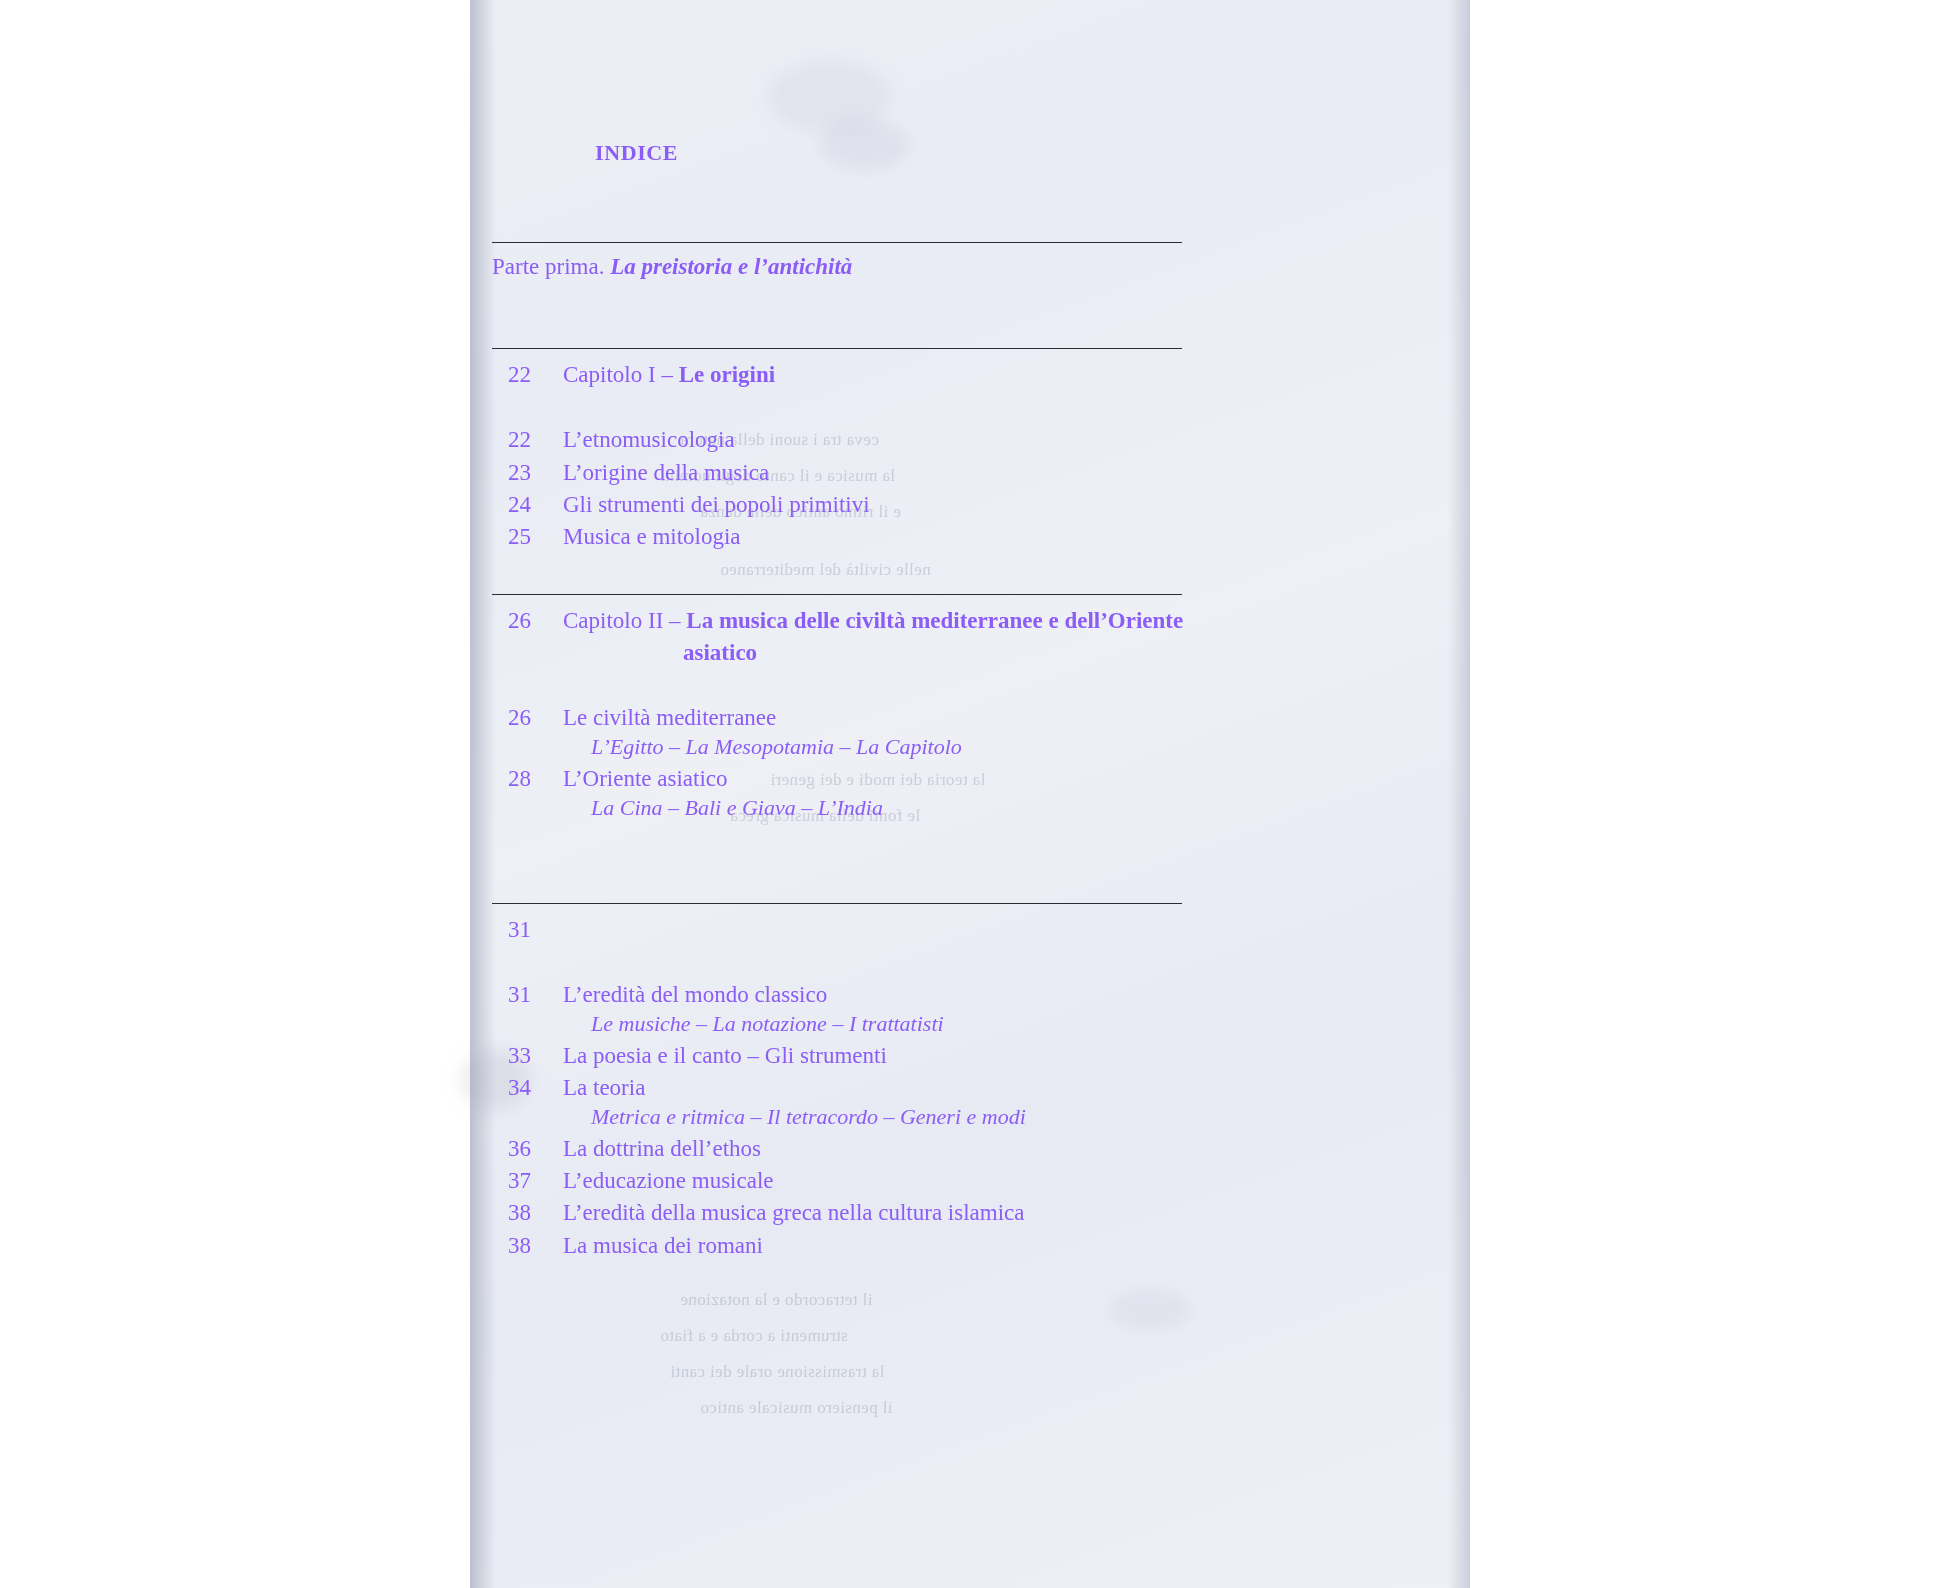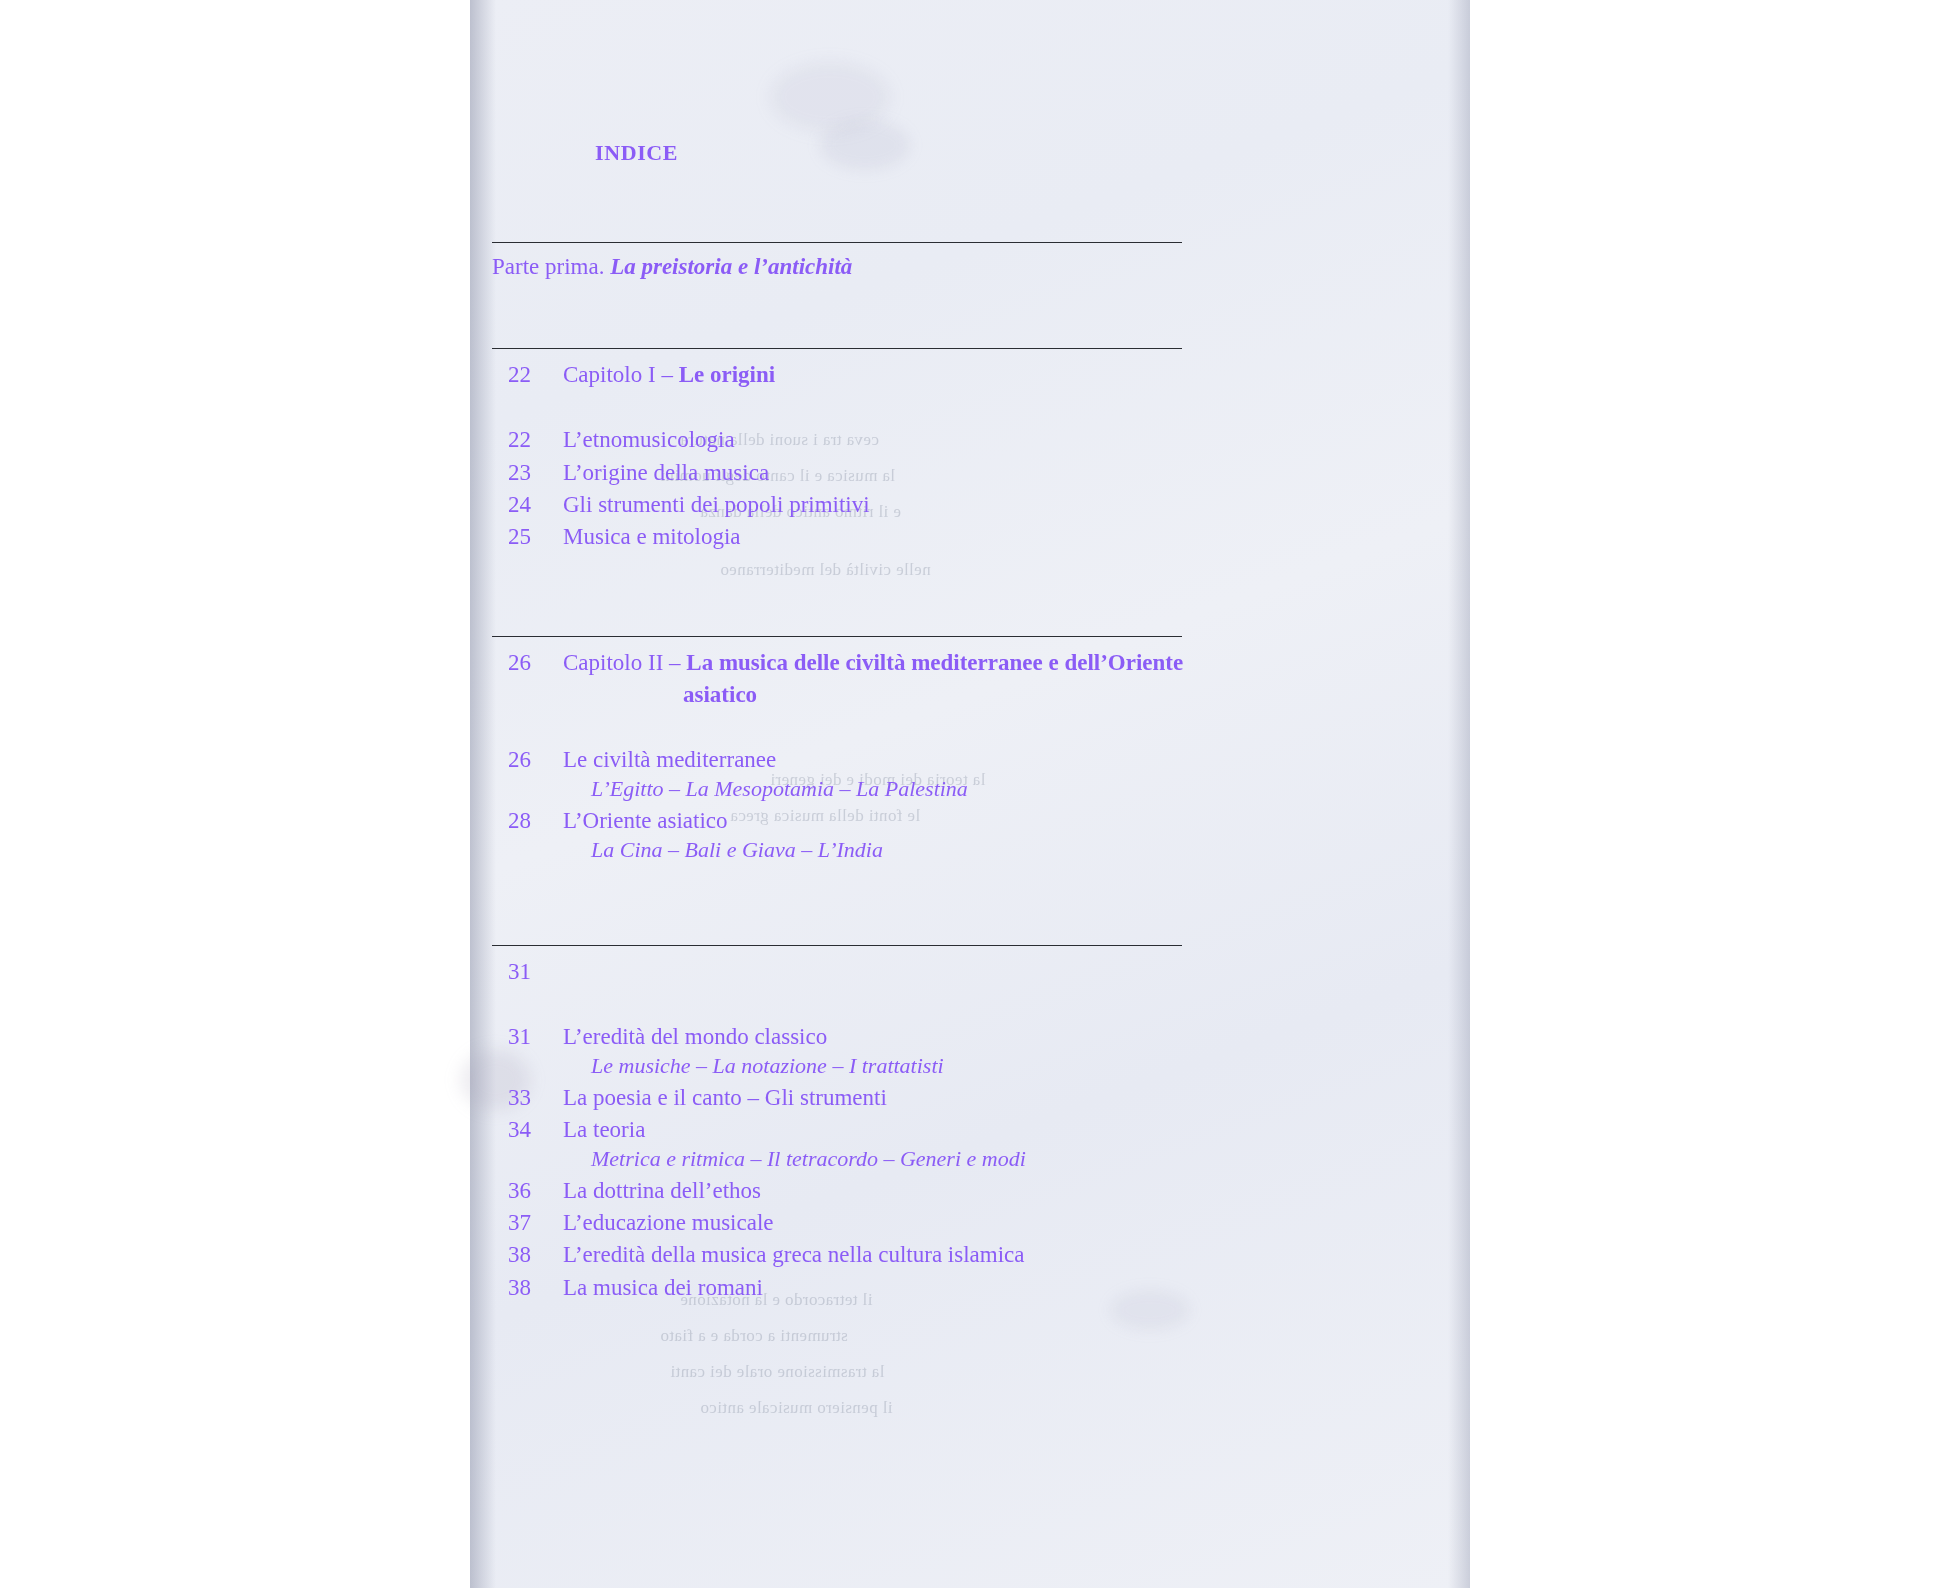--- a/index.html
+++ b/index.html
@@ -186,35 +186,35 @@
         <div class="page-num">24</div>
         <div class="entry">Gli strumenti dei popoli primitivi</div>
       </div>
       <div class="row">
         <div class="page-num">25</div>
         <div class="entry">Musica e mitologia</div>
       </div>
     </div>
   </div>
 
-  <div class="chapter-block" style="margin-top:84px;">
+  <div class="chapter-block" style="margin-top:42px;">
     <div class="rule"></div>
     <div class="row chapter-row">
       <div class="page-num">26</div>
       <div class="entry">
         <span>Capitolo II – </span><b>La musica delle civiltà mediterranee e dell’Oriente</b>
         <span class="cont">asiatico</span>
       </div>
     </div>
     <div class="entries">
       <div class="row">
         <div class="page-num">26</div>
         <div class="entry">
           <span>Le civiltà mediterranee</span>
-          <span class="sub">L’Egitto – La Mesopotamia – La Palestina</span>
+          <span class="sub">L’Egitto – La Mesopotamia – La Capitolo</span>
         </div>
       </div>
       <div class="row">
         <div class="page-num">28</div>
         <div class="entry">
           <span>L’Oriente asiatico</span>
           <span class="sub">La Cina – Bali e Giava – L’India</span>
         </div>
       </div>
     </div>

